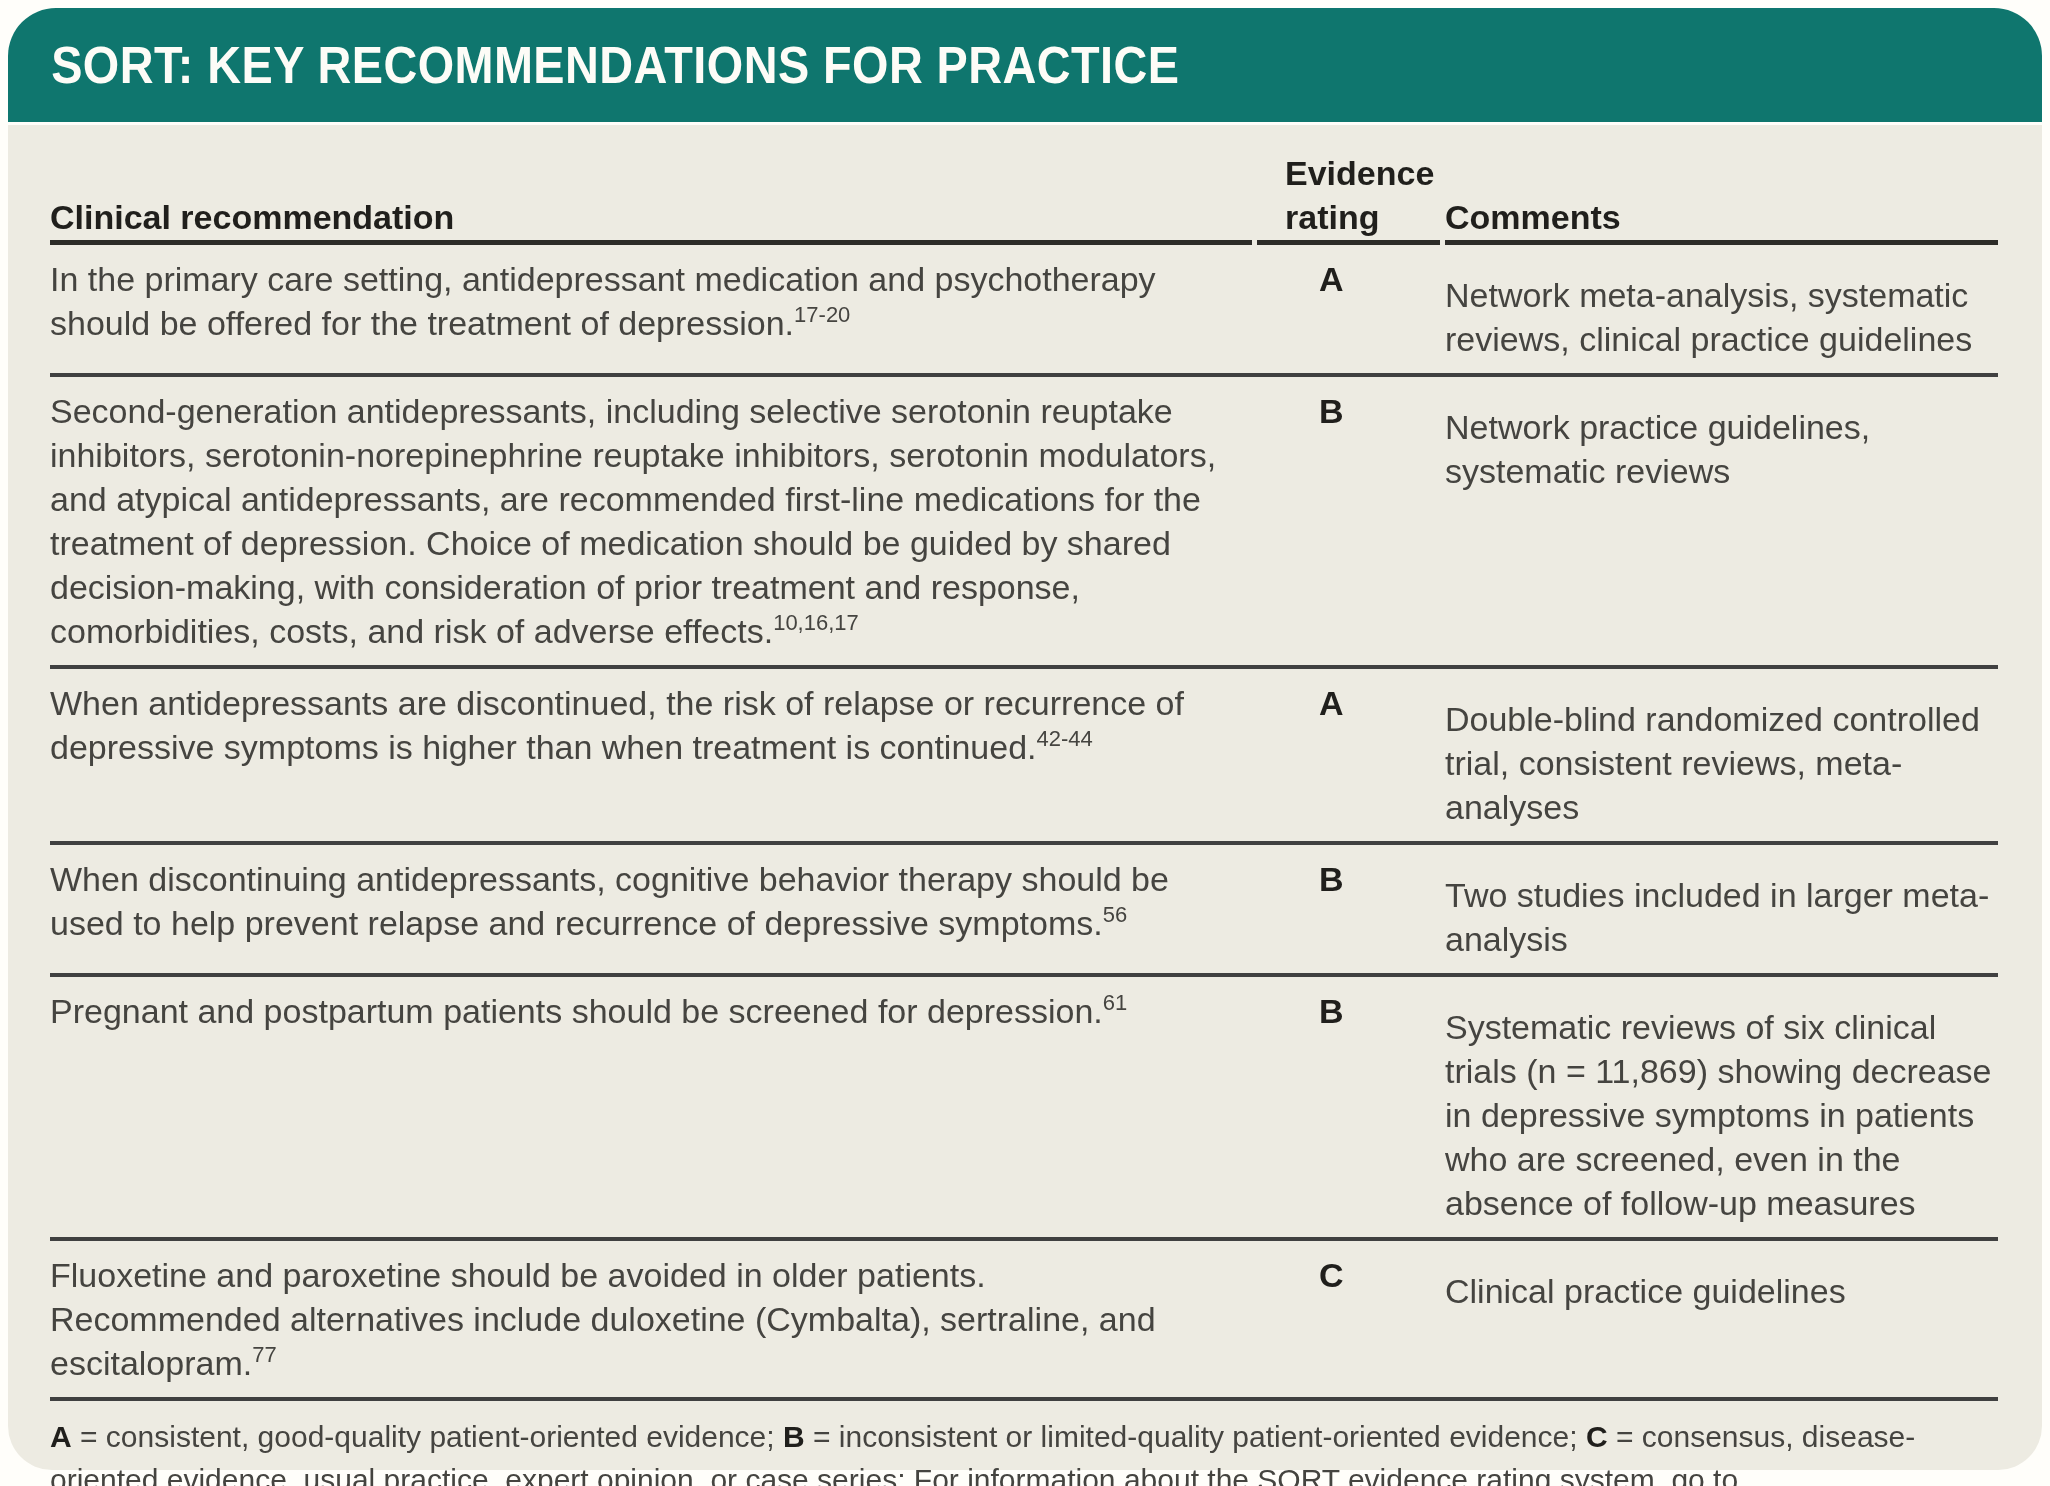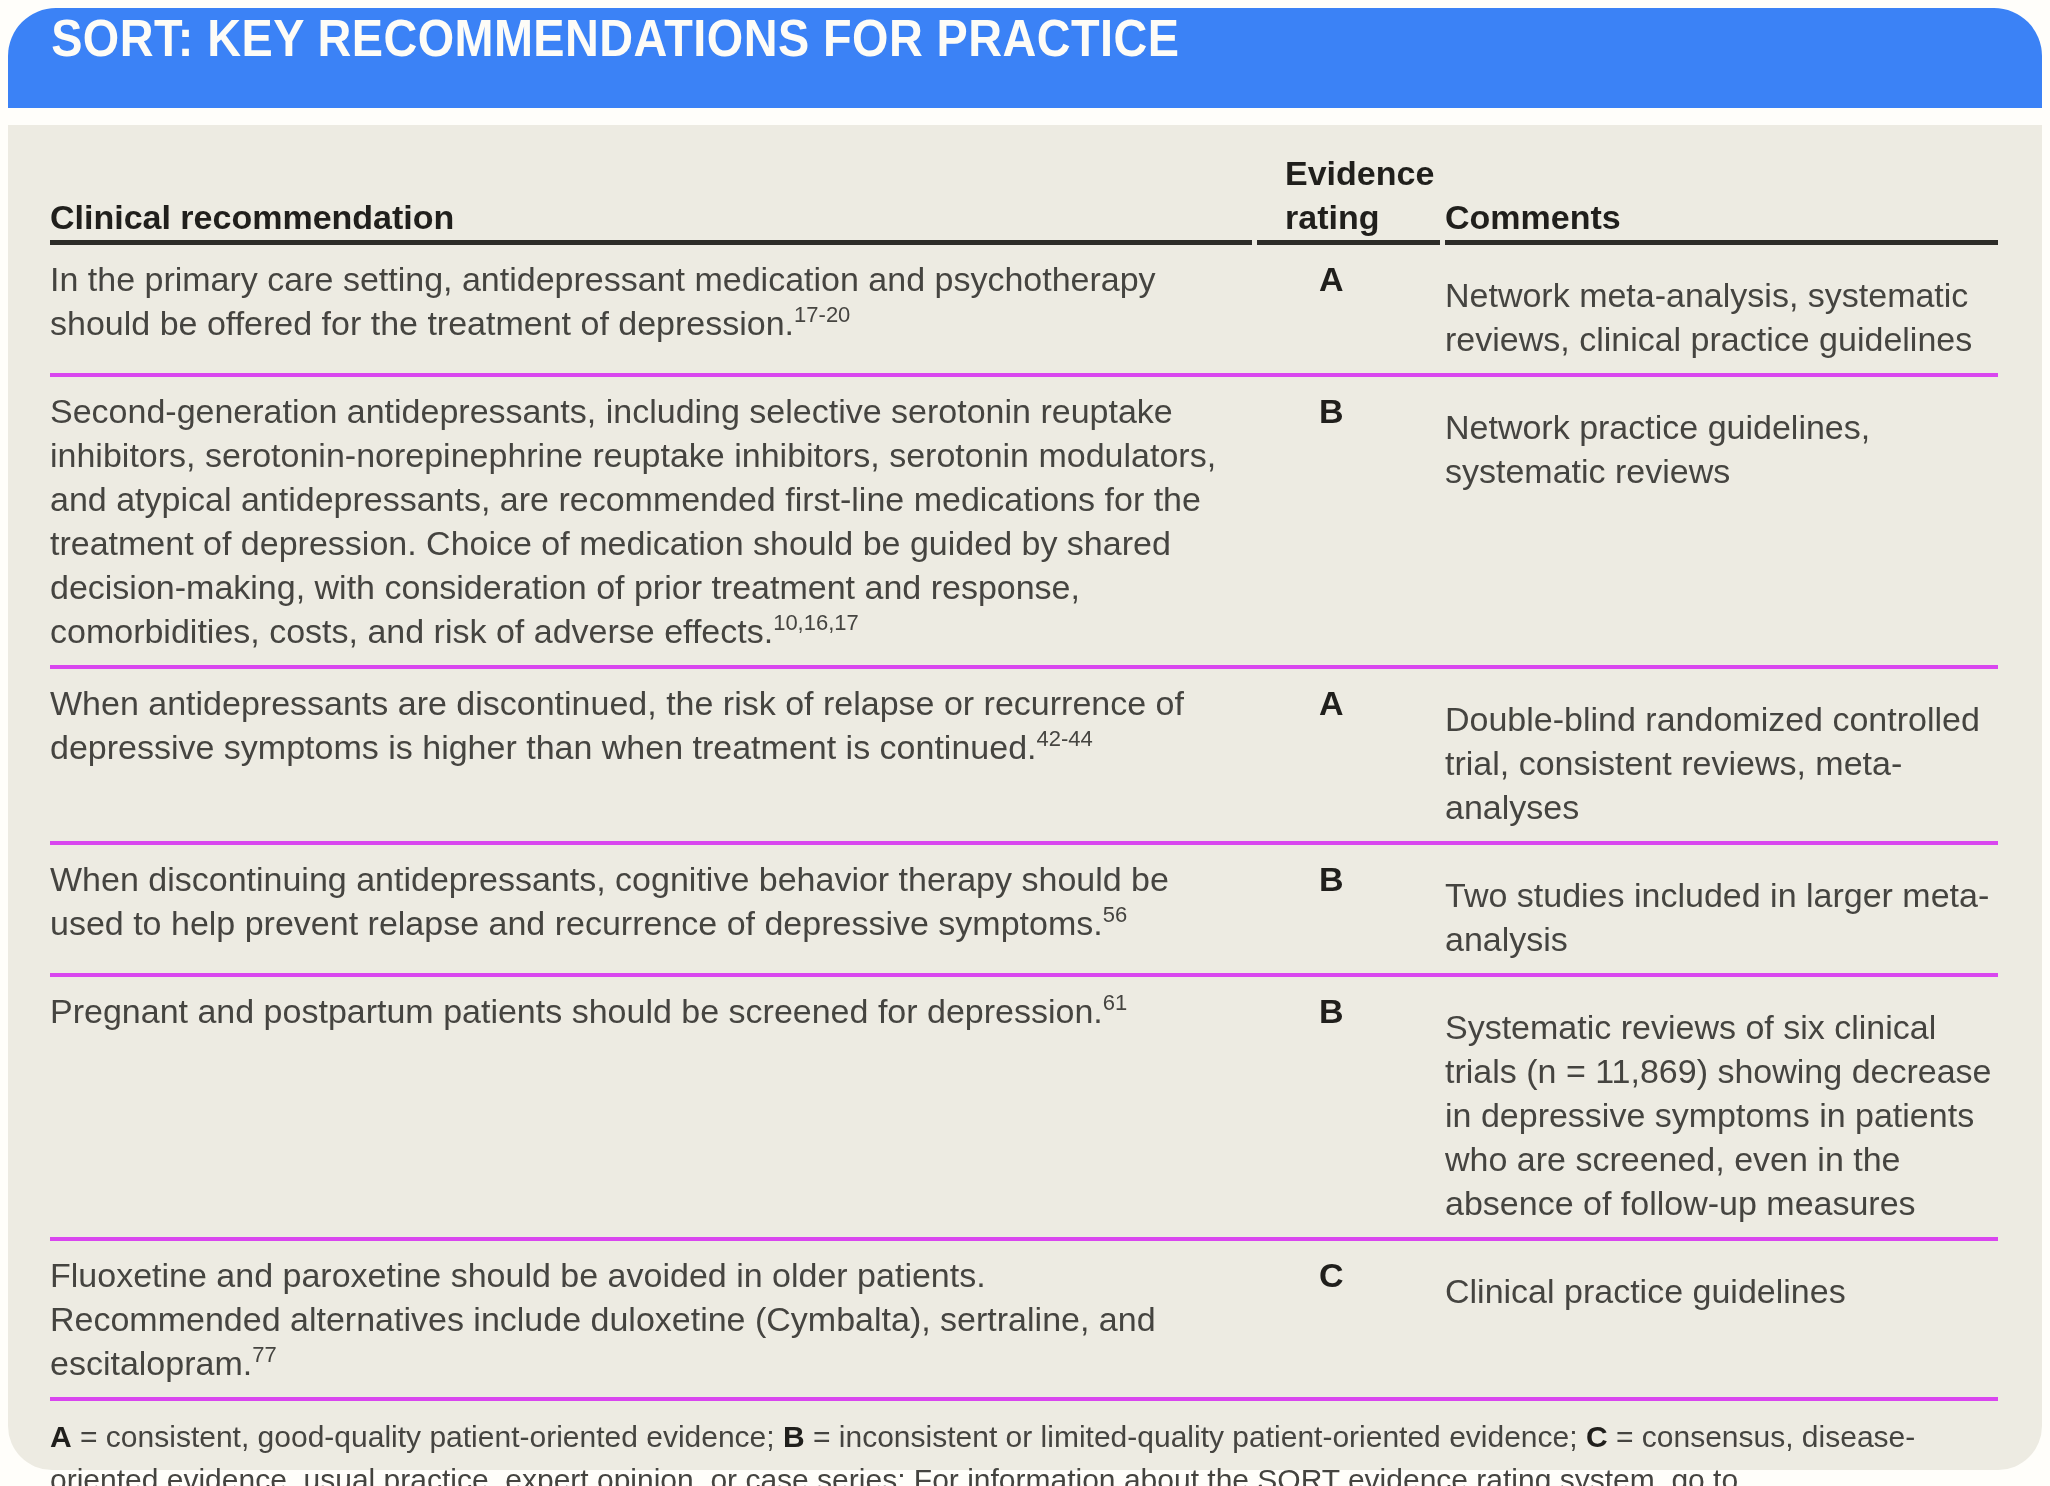--- a/index.html
+++ b/index.html
@@ -5,24 +5,24 @@
   html,body{margin:0;padding:0;background:#ffffff;}
   .page{
     position:relative;
     width:2050px;height:1486px;
     background:#fffefa;
     font-family:"Liberation Sans",sans-serif;
     overflow:hidden;
   }
   
   .banner{
-    position:absolute;left:8px;right:8px;top:8px;height:100px;
-    background:#3b82f6;
+    position:absolute;left:8px;right:8px;top:8px;height:114px;
+    background:#0f766e;
     border-radius:48px 48px 0 0;
-    display:flex;align-items:flex-start;
+    display:flex;align-items:center;
   }
   .banner-title{
     color:#fdfcf7;
     font-size:52px;font-weight:700;
     letter-spacing:0.5px;
     padding-left:48px;
     transform:scaleX(0.90);
     transform-origin:left center;
     white-space:nowrap;
   }
@@ -44,21 +44,21 @@
   .thead{align-items:end;padding-top:26px;}
   .thead>div{
     border-bottom:5px solid #2d2c28;
     margin-right:5px;
     padding-bottom:1px;
     font-weight:700;color:#201f1c;
   }
   .thead>div:last-child{margin-right:0;}
   .thead .evidence-head{padding-left:28px;}
   
-  .trow{border-bottom:4px solid #d946ef;}
+  .trow{border-bottom:4px solid #404040;}
   .trow>div{padding-top:12px;padding-bottom:12px;}
   .cell-rec{padding-right:38px;}
   .cell-rating{
     padding-left:62px;
     font-weight:700;color:#201f1c;
   }
   .cell-comments{padding-right:6px;margin-top:16px;}
   sup.refs{
     font-size:22px;line-height:0;
     vertical-align:baseline;position:relative;top:-13px;

